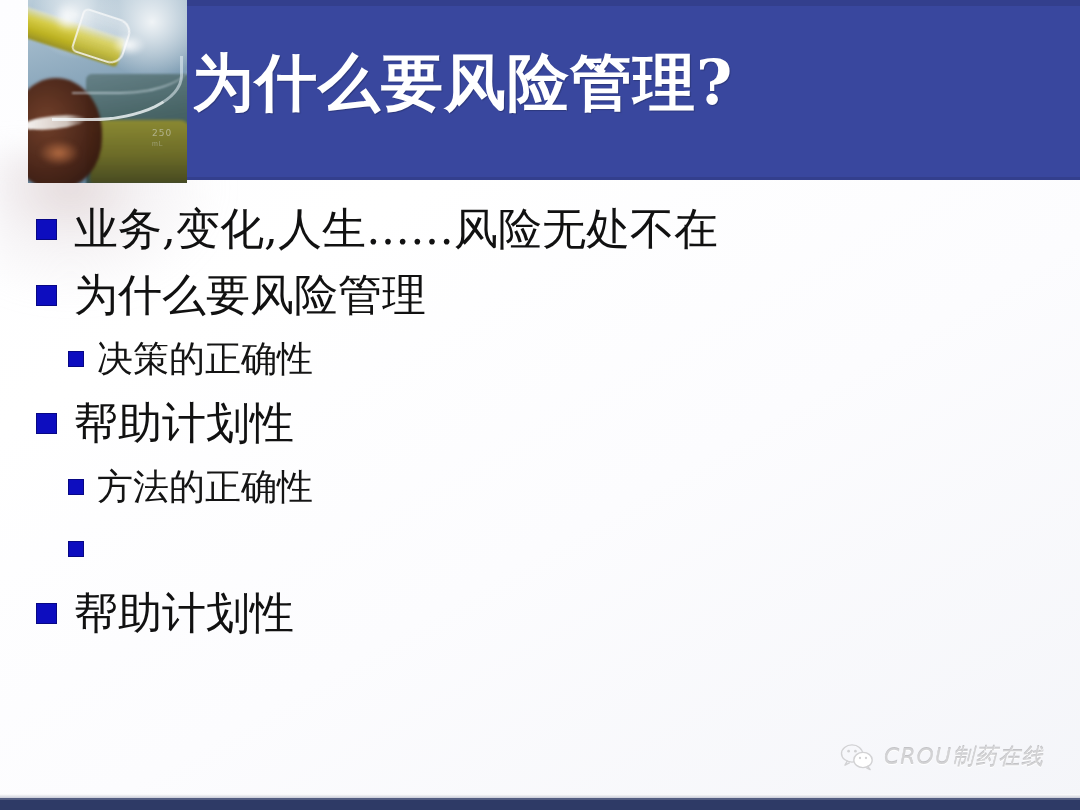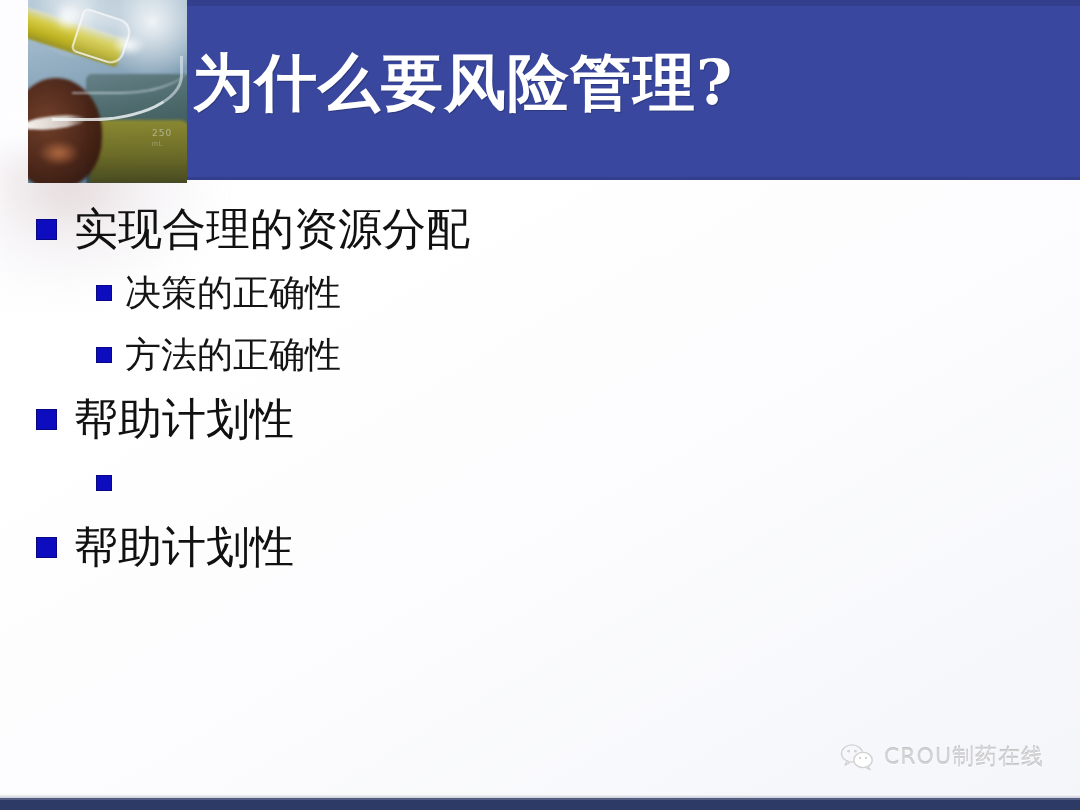--- a/index.html
+++ b/index.html
@@ -177,21 +177,21 @@
   .bullet-row {
     display: flex;
     align-items: center;
   }
   .lvl1 {
     height: 66px;
     padding-left: 36px;
   }
   .lvl2 {
     height: 62px;
-    padding-left: 96px;
+    padding-left: 68px;
     text-align: center;
   }
   .sq1 {
     width: 21px;
     height: 21px;
     background: #0d0dbf;
     flex: 0 0 auto;
     margin-right: 17px;
     box-shadow: inset 0 0 0 1px rgba(0,0,60,0.45);
   }
@@ -224,20 +224,21 @@
     right: 36px;
     bottom: 38px;
     display: flex;
     align-items: center;
     gap: 10px;
     color: #d2d2d4;
     font-size: 22px;
     letter-spacing: 1px;
     text-shadow: 0 1px 0 #ffffff, 0 -1px 0 #c3c3c6;
     font-family: "DejaVu Sans", "Liberation Sans", sans-serif;
+    font-style: italic;
   }
   .wechat-icon { flex: 0 0 auto; display: block; }
 
   
   .bottom-bar {
     position: absolute;
     left: 0;
     right: 0;
     bottom: 0;
     height: 12px;
@@ -276,39 +277,43 @@
     <div class="ph-layer ph-tube"></div>
     <div class="ph-layer ph-tube-glass"></div>
     <div class="ph-layer ph-glare1"></div>
     <div class="ph-layer ph-glare2"></div>
     <div class="ph-layer ph-mark">250</div>
     <div class="ph-layer ph-mark2">mL</div>
   </div>
 
   <div class="content">
 
-
     <div class="bullet-row lvl1">
       <span class="sq1"></span>
-      <span class="txt1">实现合理的资源分配</span>
+      <span class="txt1">业务,变化,人生……风险无处不在</span>
+    </div>
+
+    <div class="bullet-row lvl1">
+      <span class="sq1"></span>
+      <span class="txt1">为什么要风险管理</span>
     </div>
 
     <div class="bullet-row lvl2">
       <span class="sq2"></span>
       <span class="txt2">决策的正确性</span>
     </div>
 
+    <div class="bullet-row lvl1">
+      <span class="sq1"></span>
+      <span class="txt1">帮助计划性</span>
+    </div>
+
     <div class="bullet-row lvl2">
       <span class="sq2"></span>
       <span class="txt2">方法的正确性</span>
-    </div>
-
-    <div class="bullet-row lvl1">
-      <span class="sq1"></span>
-      <span class="txt1">帮助计划性</span>
     </div>
 
 
     <div class="bullet-row lvl2">
       <span class="sq2"></span>
     </div>
 
     <div class="bullet-row lvl1">
       <span class="sq1"></span>
       <span class="txt1">帮助计划性</span>

